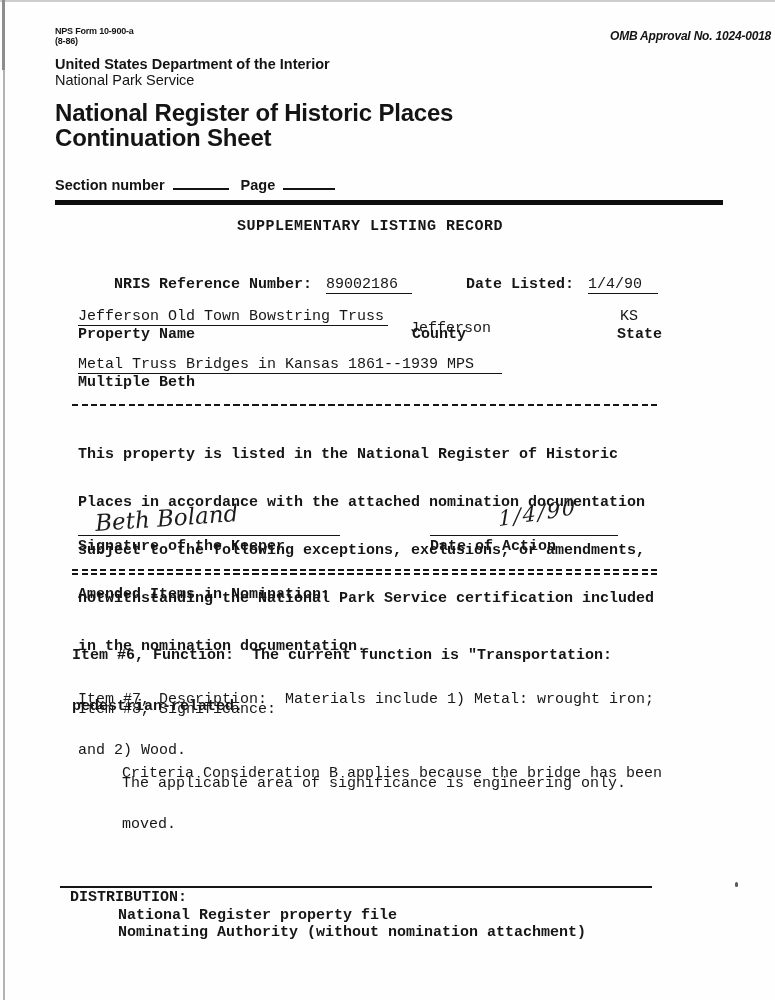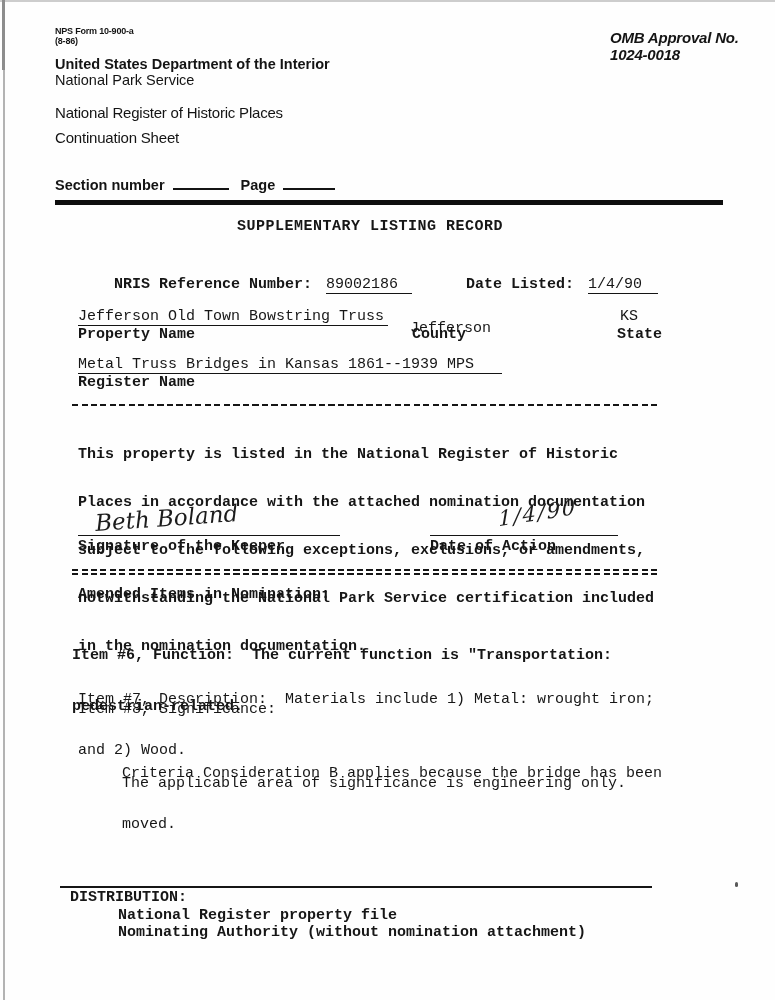--- a/index.html
+++ b/index.html
@@ -9,24 +9,24 @@
   .sans{font-family:"Liberation Sans","DejaVu Sans",sans-serif;}
   .mono{font-family:"Liberation Mono","DejaVu Sans Mono",monospace;font-size:15px;line-height:16px;color:#161616;}
   .b{font-weight:bold;}
   .pre{white-space:pre;}
   
   .edge-left{left:3px;top:0;width:2px;height:1000px;background:#b3b3b3;}
   .edge-left-top{left:2px;top:0;width:3px;height:70px;background:#8d8d8d;}
   .edge-top{left:0;top:0;width:775px;height:2px;background:#cdcdcd;}
   
   #nps-form{left:55px;top:26px;font-size:9px;line-height:10px;font-weight:bold;letter-spacing:-0.2px;}
-  #omb{left:610px;top:29px;font-size:15px;font-weight:bold;font-style:italic;letter-spacing:-0.2px;}
+  #omb{left:610px;top:29px;font-size:12px;font-weight:bold;font-style:italic;letter-spacing:-0.2px;}
   #dept{left:55px;top:56px;font-size:14.5px;line-height:16px;}
   #dept .l1{font-weight:bold;}
-  #doc-title{left:55px;top:100px;font-size:15px;line-height:25px;font-weight:normal;letter-spacing:-0.2px;}
+  #doc-title{left:55px;top:100px;font-size:24px;line-height:25px;font-weight:bold;letter-spacing:-0.2px;}
   #section-row{left:55px;top:175px;font-size:14.5px;font-weight:bold;}
   .blank{display:inline-block;height:13px;border-bottom:2px solid #141414;vertical-align:baseline;}
   #blank-section{width:56px;margin:0 12px 0 8px;}
   #blank-page{width:52px;margin-left:8px;}
   #top-rule{left:55px;top:200px;width:668px;height:5px;background:#0e0e0e;}
   
   #supp-heading{left:78px;top:219px;width:584px;text-align:center;font-weight:bold;letter-spacing:0.5px;}
   #nris-row{left:78px;top:261px;}
   .ul{display:inline-block;border-bottom:1.5px solid #141414;}
   #nris-value{min-width:86px;margin-left:14px;}
@@ -112,21 +112,21 @@
   </div>
   <div class="abs" id="prop-label-row">
     <span class="abs mono b" id="lbl-prop-name">Property Name</span>
     <span class="abs mono b" id="lbl-county">County</span>
     <span class="abs mono b" id="lbl-state">State</span>
   </div>
 
   <div class="abs mono" id="multiple-row">
     <span class="ul" id="multiple-value">Metal Truss Bridges in Kansas 1861--1939 MPS</span>
   </div>
-  <div class="abs mono b" id="lbl-multiple">Register Name</div>
+  <div class="abs mono b" id="lbl-multiple">Multiple Beth</div>
 
   <div class="abs sep-dashed"></div>
 
   <div class="abs mono pre" id="cert-paragraph">
     <div>This property is listed in the National Register of Historic</div>
     <div>Places in accordance with the attached nomination documentation</div>
     <div>subject to the following exceptions, exclusions, or amendments,</div>
     <div>notwithstanding the National Park Service certification included</div>
     <div>in the nomination documentation.</div>
   </div>

